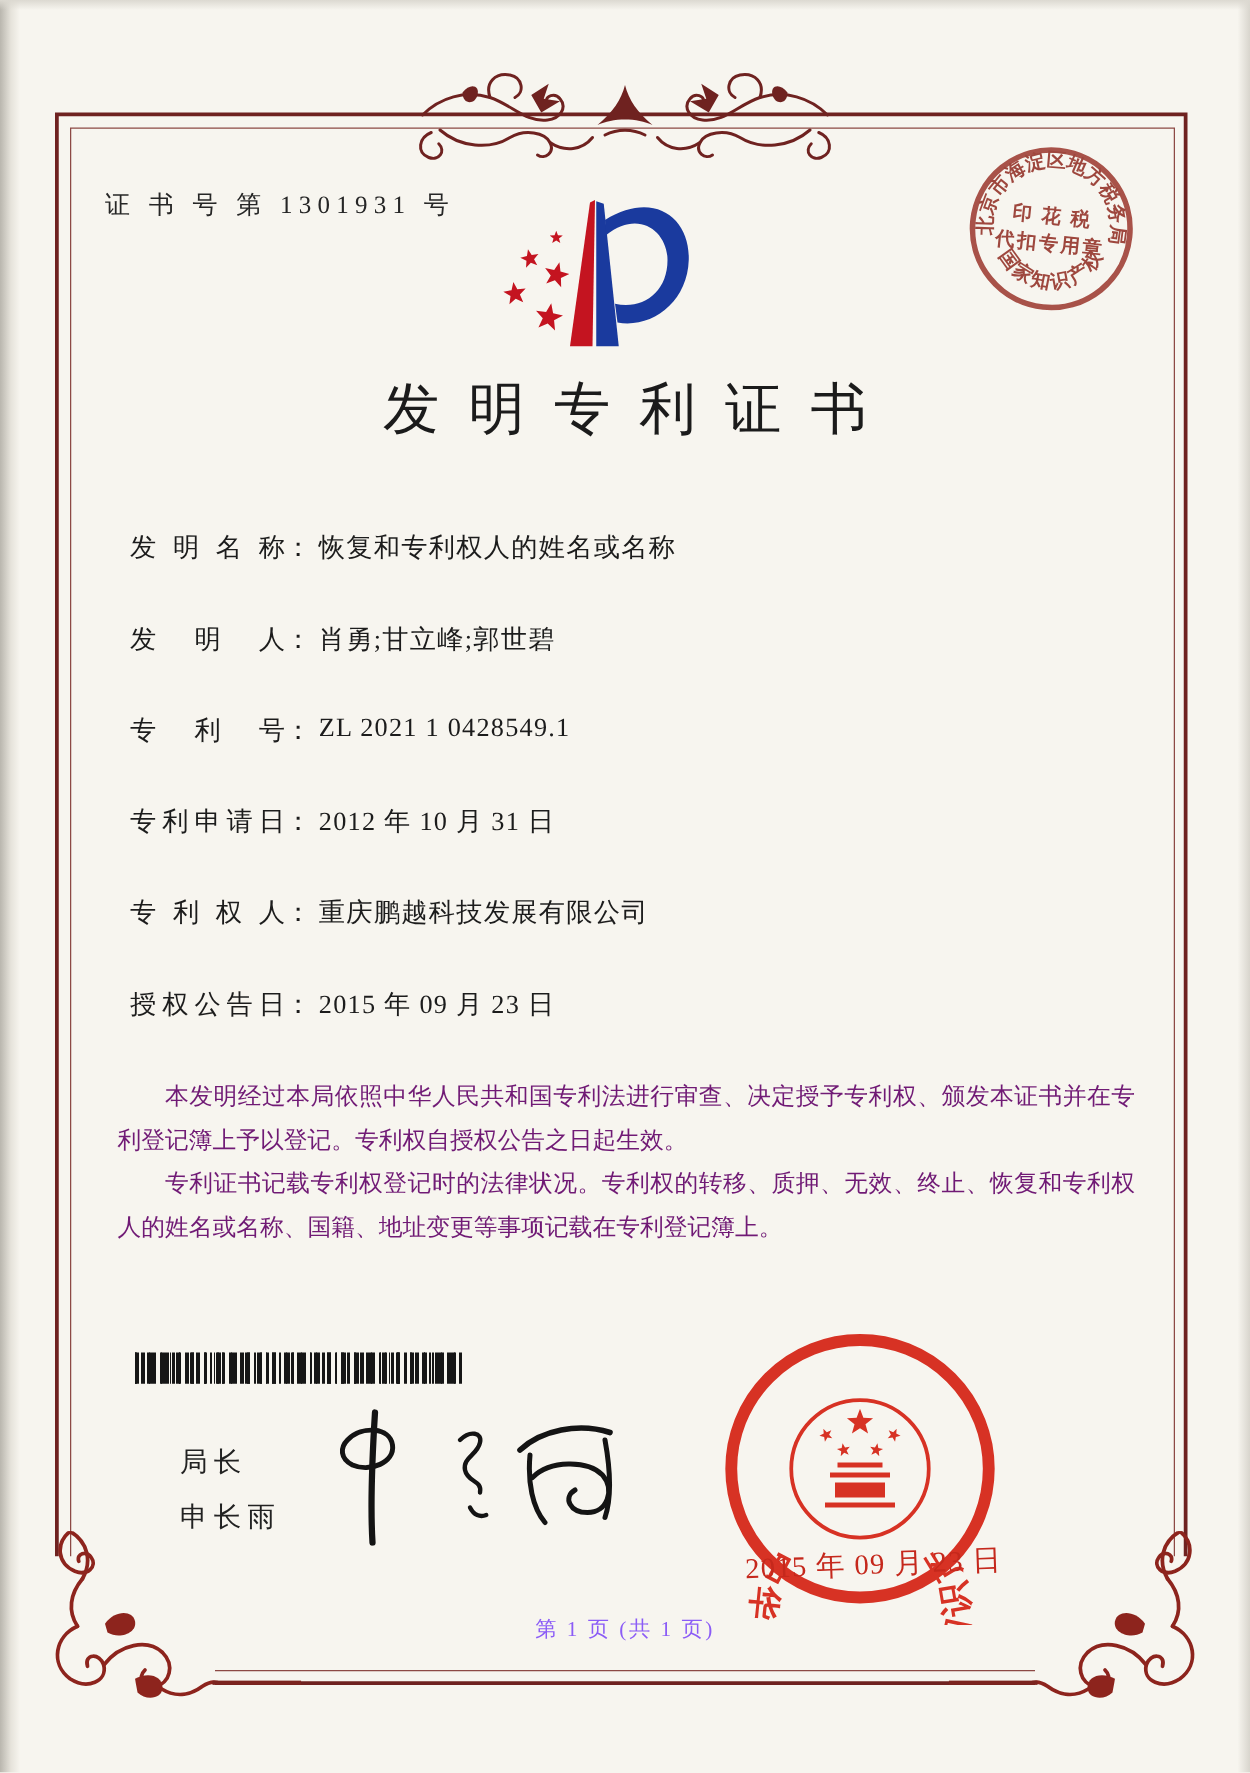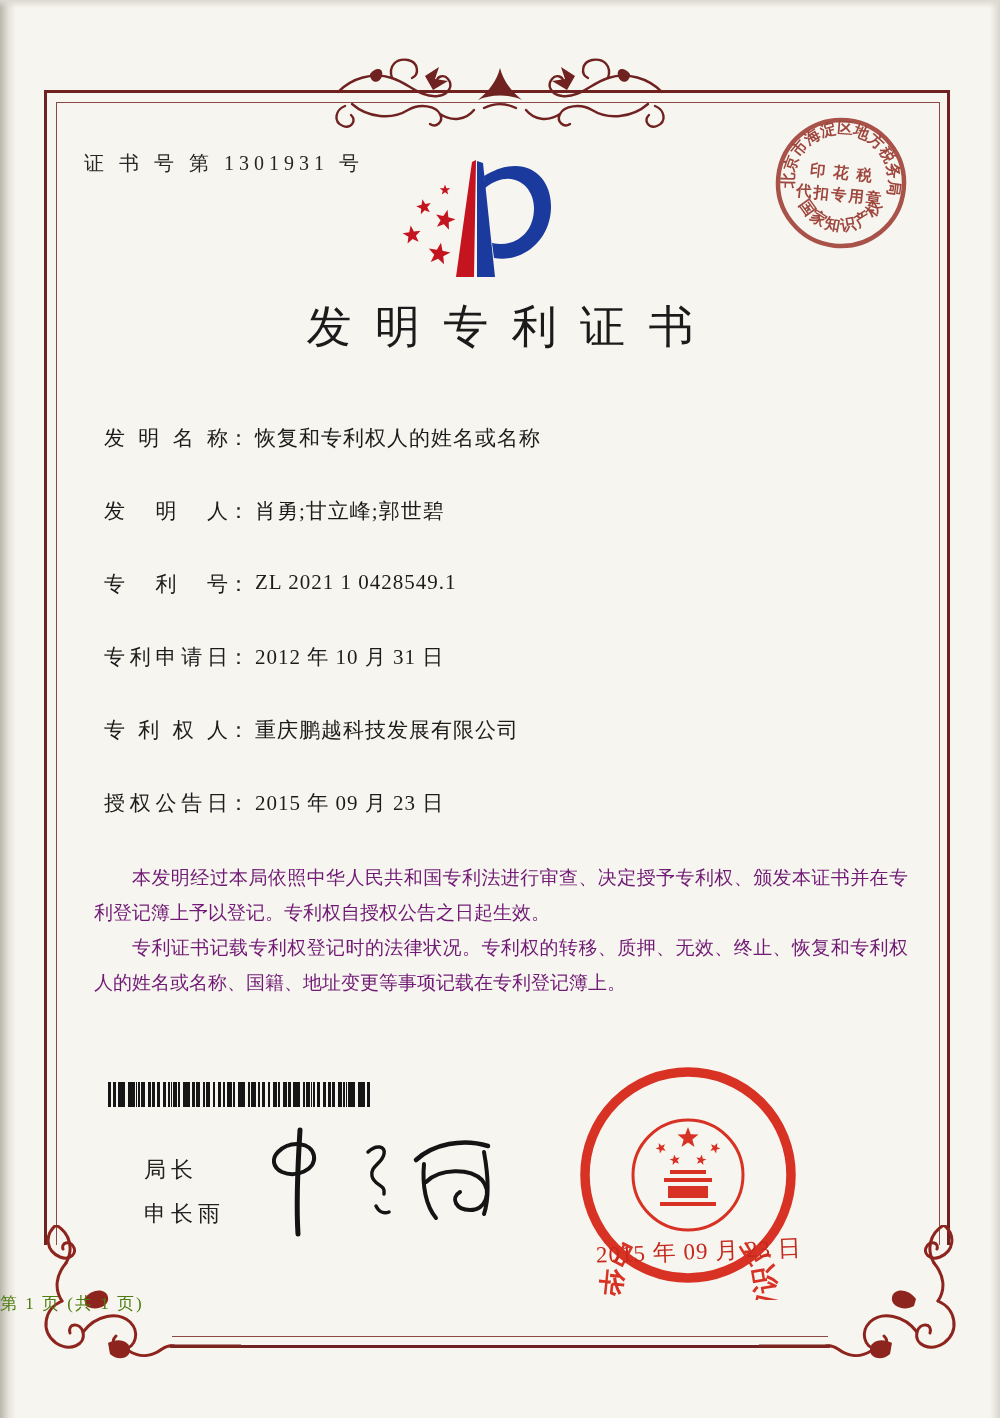--- a/index.html
+++ b/index.html
@@ -53,22 +53,22 @@
       repeating-linear-gradient(90deg,#161616 0 3px,transparent 3px 11px);}
 
   .signer{position:absolute;left:112px;top:1148px;font-size:22px;letter-spacing:5px;
     line-height:44px;color:#222;margin-left:32px;}
   .signature{position:absolute;left:248px;top:1122px;}
 
   .gov-seal{position:absolute;left:558px;top:1050px;opacity:.95;}
   .seal-date{position:absolute;left:596px;top:1236px;font-size:23px;letter-spacing:1px;
     color:#c5281c;transform:rotate(-2deg);white-space:nowrap;}
 
-  .page-footer{position:absolute;left:0;top:1292px;width:100%;text-align:left;
-    font-size:17px;letter-spacing:2px;color:#4d7c0f;}
+  .page-footer{position:absolute;left:0;top:1292px;width:100%;text-align:center;
+    font-size:17px;letter-spacing:2px;color:#8b5cf6;}
 
   
   .ln{fill:none;stroke:#6f2220;stroke-width:2.4;stroke-linecap:round;}
   .lf{fill:#6f2220;stroke:none;}
   .fl{fill:none;stroke:#8d241d;stroke-width:3;stroke-linecap:round;}
   .ff{fill:#8d241d;stroke:none;}
   .sg{fill:none;stroke:#141414;stroke-linecap:round;stroke-linejoin:round;}
   .seal-arc{font-size:27px;font-weight:bold;letter-spacing:2px;fill:#d6281a;
     font-family:"Liberation Serif","DejaVu Serif",serif;}
   .stamp-arc{font-size:15.5px;font-weight:bold;letter-spacing:1px;fill:#97392f;

